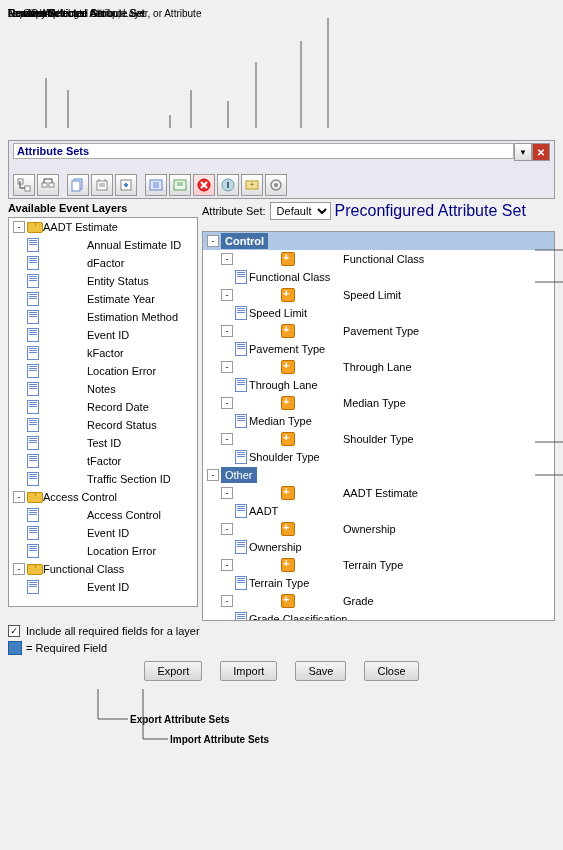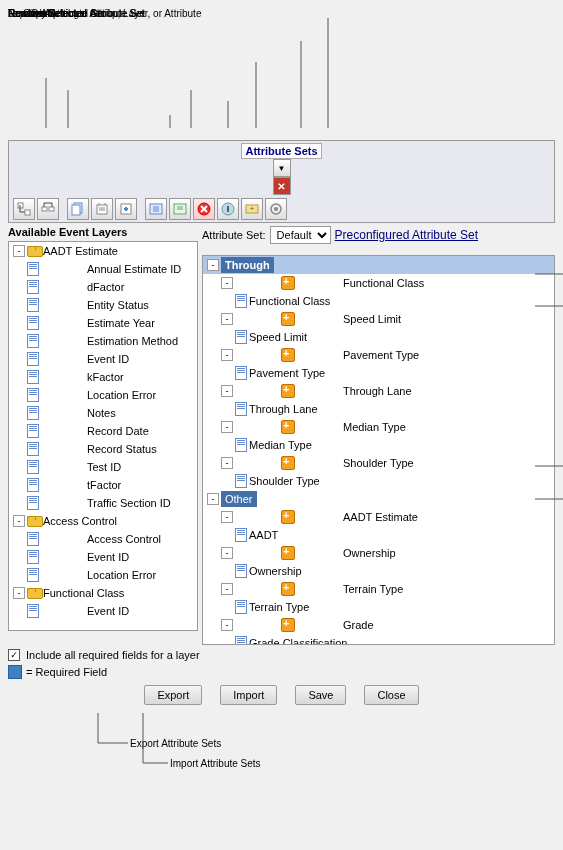--- a/index.html
+++ b/index.html
@@ -35,23 +35,22 @@
     
     .toolbar-section {
       background: #e8e8f0;
       border: 1px solid #999;
       padding: 2px 4px;
       margin-bottom: 3px;
     }
 
     .toolbar-title-row {
       display: flex;
-      align-items: center;
-      margin-bottom: 3px;
-      flex-direction: column;
+      align-items: flex-start;
+      margin-bottom: 13px;
     }
 
     .toolbar-title {
       font-size: 11px;
       color: #000080;
       font-weight: bold;
       flex: 1;
       padding: 1px 3px;
       background: white;
       border: 1px solid #aaa;
@@ -259,23 +258,22 @@
 
     .select-box {
       height: 18px;
       font-size: 11px;
       border: 1px solid #999;
       background: white;
       padding: 0 2px;
     }
 
     .preconfigured-link {
-      font-size: 12px;
+      font-size: 16px;
       color: #000080;
-      text-decoration: underline;
       cursor: pointer;
     }
 
     
     .right-tree-container {
       background: white;
       border: 1px solid #999;
       height: 390px;
       overflow-y: auto;
       overflow-x: hidden;
@@ -294,20 +292,21 @@
       border: 1px solid #999;
       cursor: pointer;
       border-radius: 2px;
     }
 
     
     .bottom-annotations {
       position: relative;
       height: 70px;
       margin-top: 5px;
+      font-weight: bold;
     }
 
     
     .checkbox {
       width: 12px;
       height: 12px;
       border: 1px solid #555;
       background: white;
       display: inline-flex;
       align-items: center;
@@ -563,21 +562,21 @@
         <select class="select-box">
           <option>Default</option>
         </select>
         <span class="preconfigured-link">Preconfigured Attribute Set</span>
       </div>
 
       <div class="right-tree-container" style="position:relative;">
 
         <div class="tree-item tree-indent-1 group-title">
           <span class="expand-icon">-</span>
-          <span style="background:#4470a8;color:white;font-weight:bold;font-size:11px;padding:0 4px;">Through</span>
+          <span style="background:#4470a8;color:white;font-weight:bold;font-size:11px;padding:0 4px;">Control</span>
         </div>
 
         <div class="tree-item tree-indent-2">
           <span class="expand-icon">-</span>
           <span class="attr-icon"></span>
           <span class="item-text">Functional Class</span>
         </div>
         <div class="tree-item tree-indent-3">
           <span class="doc-icon"></span>
           <span class="item-text">Functional Class</span>

